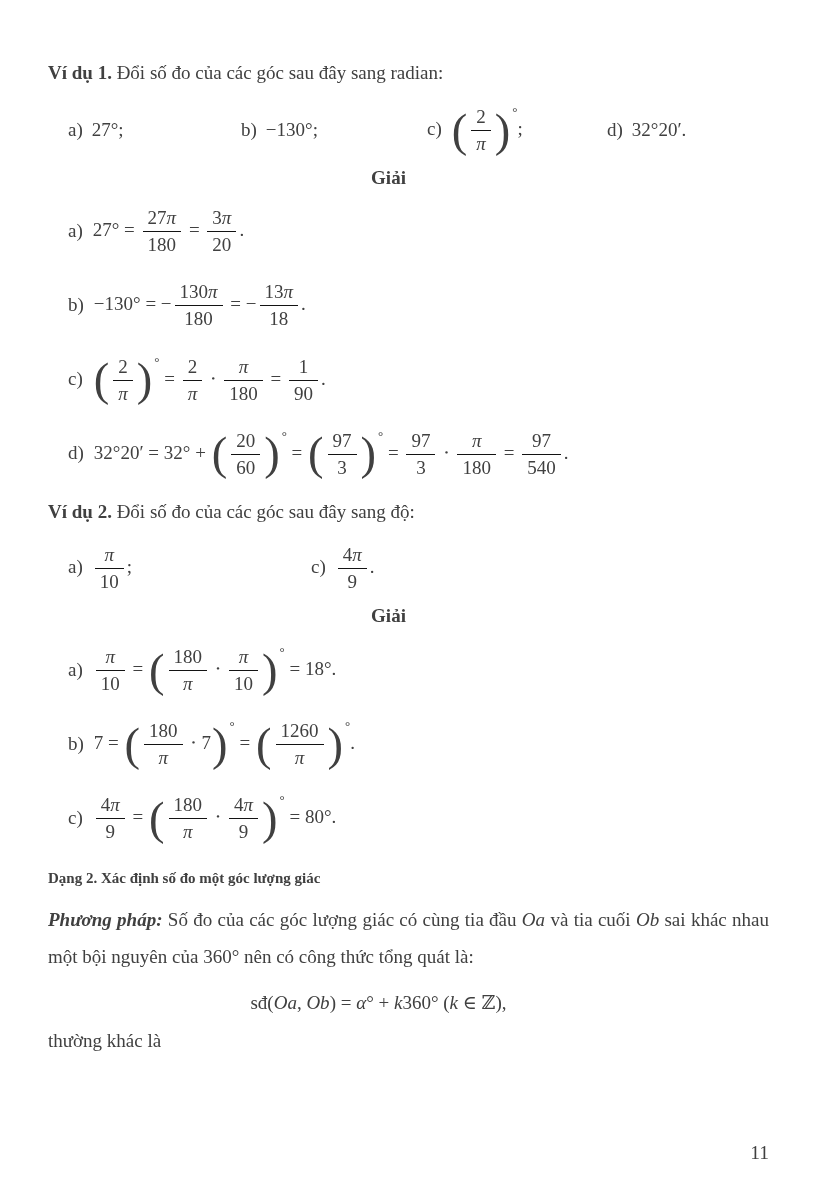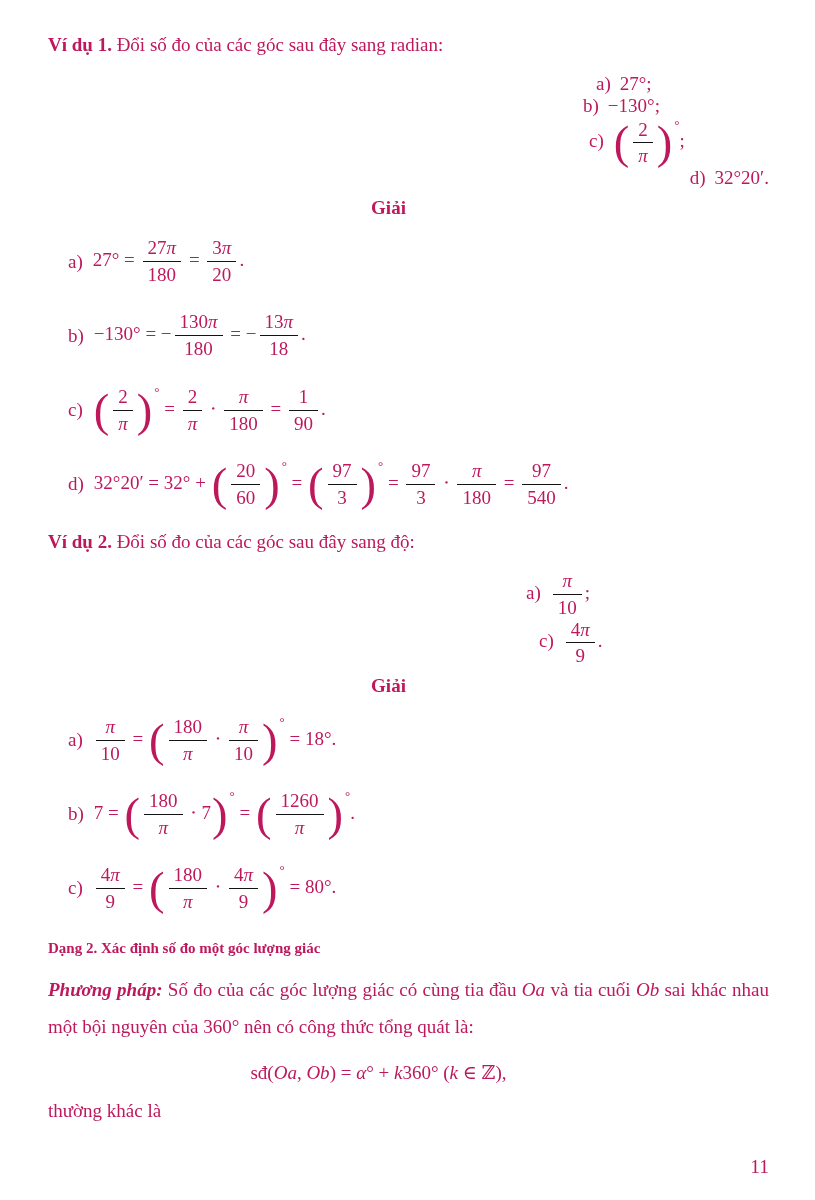--- a/index.html
+++ b/index.html
@@ -1,32 +1,32 @@
 <!DOCTYPE html>
 <html><head>
 <meta charset="utf-8">
 <style>
   html,body{margin:0;padding:0;background:#ffffff;}
   .sheet{
     position:relative;
     width:815px;height:1200px;
     background:#ffffff;
     font-family:"Liberation Serif","DejaVu Serif",serif;
-    color:#be185d;
+    color:#404040;
     font-size:19px;
     box-sizing:border-box;
-    padding:32px 46px 0 48px;
+    padding:60px 46px 0 48px;
     overflow:hidden;
   }
   .title{margin:0 0 8px 0;line-height:1.4;}
   .b{font-weight:bold;}
   .bi{font-weight:bold;font-style:italic;}
   .v{font-style:italic;}
 
-  .opts{display:flex;align-items:flex-end;margin:14px 0 4px 0;min-height:58px;flex-direction:column;}
+  .opts{display:flex;align-items:center;margin:14px 0 4px 0;min-height:58px;}
   .opt{white-space:nowrap;}
   .lbl{margin-right:9px;}
   .opts1 .opt:nth-child(1){margin-left:20px;width:173px;}
   .opts1 .opt:nth-child(2){width:186px;}
   .opts1 .opt:nth-child(3){width:180px;}
   .opts2 .opt:nth-child(1){margin-left:20px;width:243px;}
   .opts2 .opt:nth-child(2){width:230px;}
 
   .giai{text-align:center;font-weight:bold;margin:8px 40px 14px 0;font-size:19px;}
 
@@ -37,21 +37,21 @@
   .frac{display:inline-block;vertical-align:middle;text-align:center;margin:0 3px;}
   .frac .num{display:block;padding:0 5px 2px;border-bottom:1.4px solid #131313;line-height:1.15;}
   .frac .den{display:block;padding:2px 5px 0;line-height:1.15;}
   .bparen{display:inline-block;font-size:245%;line-height:0;vertical-align:middle;padding:0 1px;}
   .psup{font-size:68%;vertical-align:1.45em;margin-left:1px;}
 
   .heading2{font-weight:bold;font-size:15px;margin:24px 0 14px 0;}
   .method{text-align:justify;line-height:1.95;margin:0 0 8px 0;}
   .formula{text-align:center;margin:16px 60px 16px 0;}
   .after{margin:16px 0 0 0;}
-  .pagenum{position:absolute;right:46px;bottom:22px;font-size:19.5px;}
+  .pagenum{position:absolute;right:46px;bottom:36px;font-size:19.5px;}
 </style>
 </head>
 <body>
 
 <div class="sheet">
 
   <p class="title"><span class="b">Ví dụ 1.</span><span> Đổi số đo của các góc sau đây sang radian:</span></p>
 
   <div class="opts opts1">
     <span class="opt"><span class="lbl">a)</span><span class="math"><span>27°;</span></span></span>

